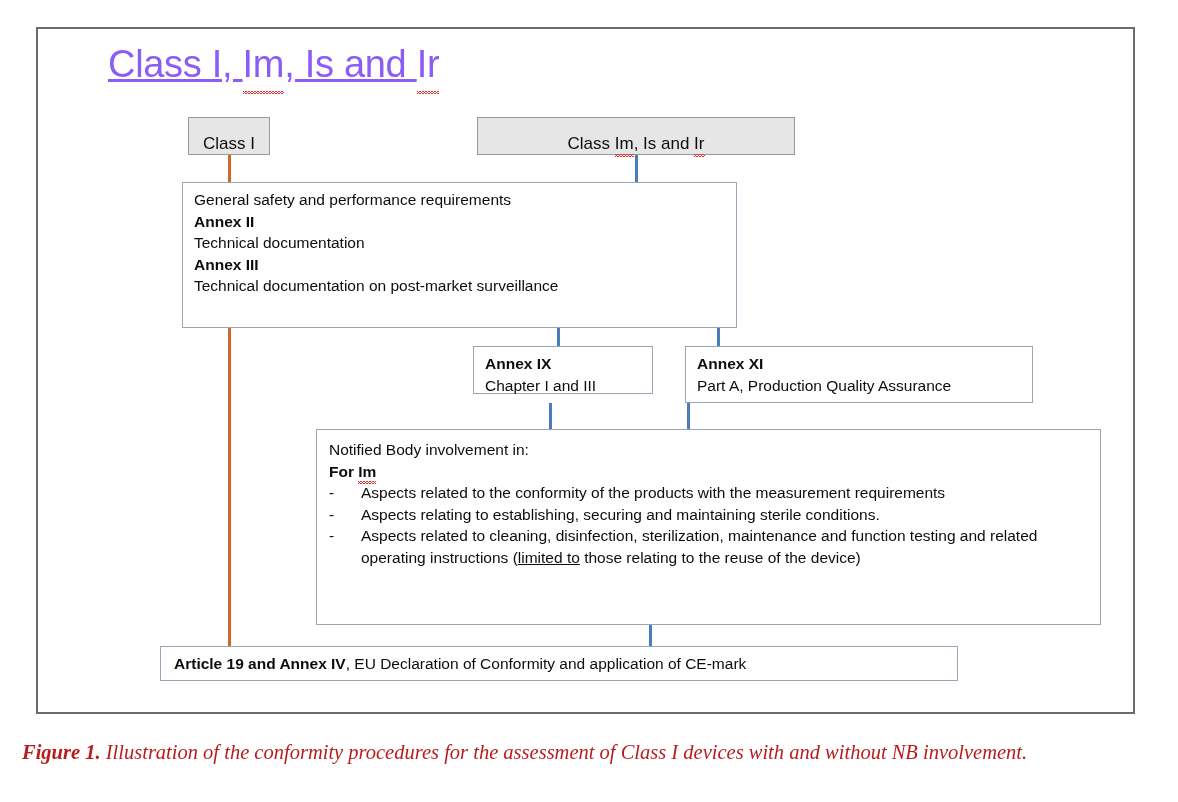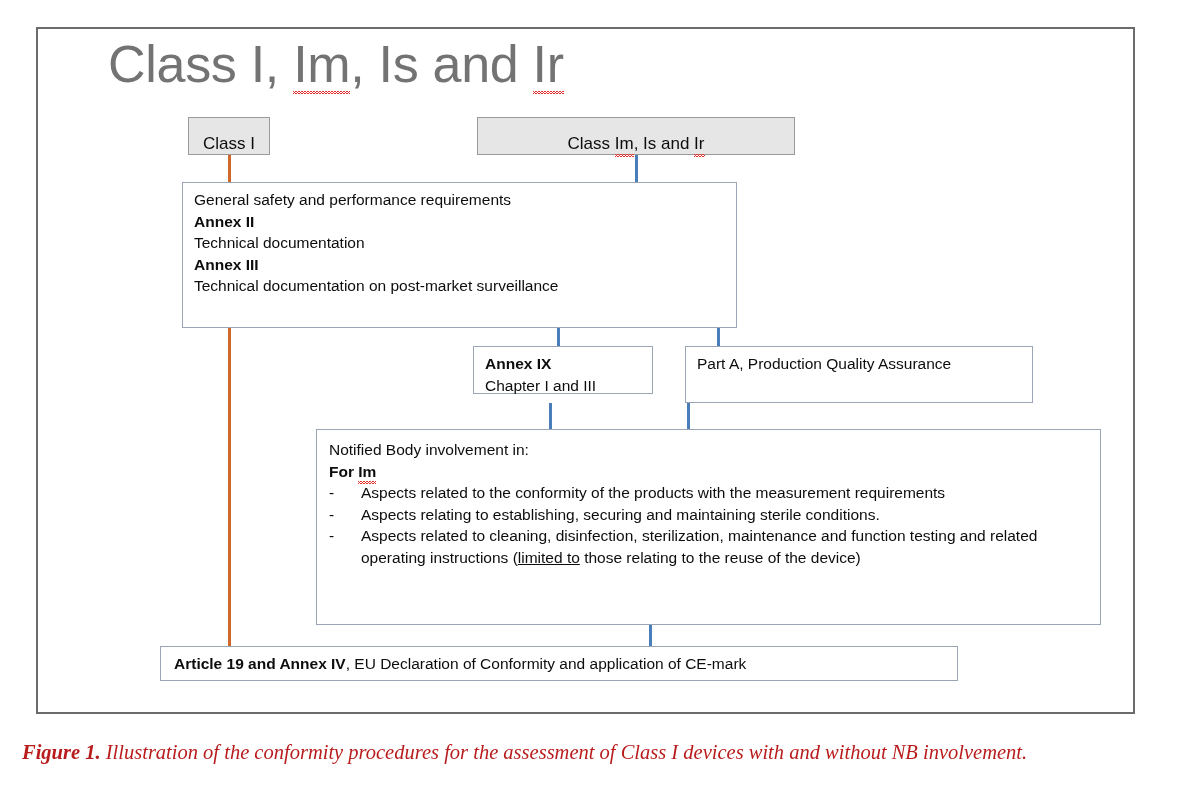--- a/index.html
+++ b/index.html
@@ -26,26 +26,27 @@
     border: 2px solid #6b6b6b;
     background: #ffffff;
     box-sizing: border-box;
   }
 
   
   #diagram-title {
     position: absolute;
     left: 108px;
     top: 36px;
-    font-size: 52px;
+    font-size: 38px;
     line-height: 56px;
     font-weight: 400;
     letter-spacing: -0.3px;
     white-space: nowrap;
-    color: #737373;
+    color: #8b5cf6;
+    text-decoration: underline;
   }
 
   
   .node {
     position: absolute;
     box-sizing: border-box;
     background: #ffffff;
     border: 1px solid #9aa5b5;
     font-size: 15.5px;
     line-height: 21.5px;
@@ -167,20 +168,21 @@
 
 <div class="node" style="left:473px; top:346px; width:180px; height:48px;">
   <div class="pad">
     <div class="bold">Annex IX</div>
     <div>Chapter I and III</div>
   </div>
 </div>
 
 <div class="node" style="left:685px; top:346px; width:348px; height:57px;">
   <div class="pad">
+    <div class="bold">Annex XI</div>
     <div>Part A, Production Quality Assurance</div>
   </div>
 </div>
 
 <div class="conn blue" style="left:549px; top:403px; height:26px;"></div>
 <div class="conn blue" style="left:687px; top:403px; height:26px;"></div>
 
 <div class="node" style="left:272px; top:429px; width:785px; height:196px;margin-left:44px;">
   <div class="pad" style="padding:9px 12px 8px 12px;">
     <div>Notified Body involvement in:</div>

